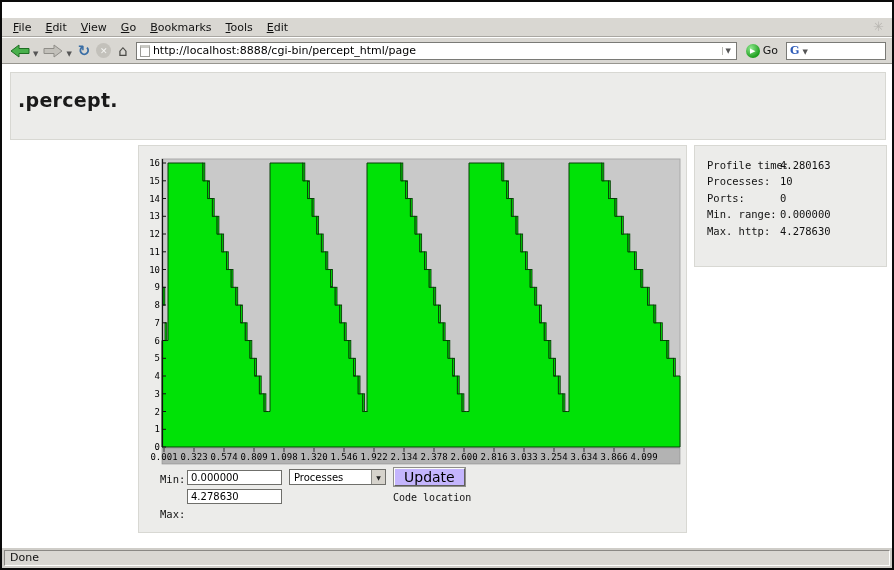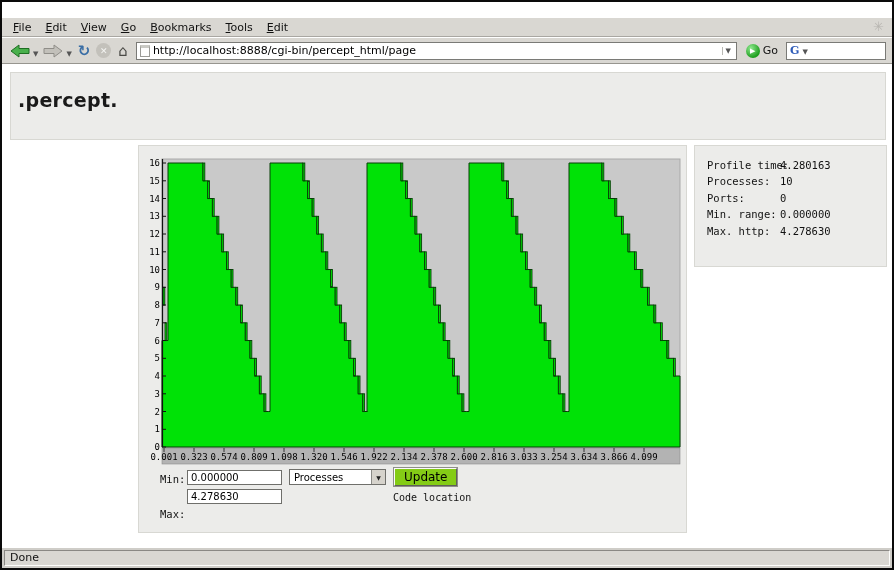--- a/index.html
+++ b/index.html
@@ -51,21 +51,21 @@
   .info-pad{padding:13px 0 0 12px;}
 
   
   #chart{position:absolute;left:11px;top:7px;}
   #chart text{font-family:"DejaVu Sans Mono",monospace;fill:#000;}
   .ctl-lbl{position:absolute;font-family:"DejaVu Sans Mono",monospace;font-size:10.5px;color:#111;}
   .ctl-input{position:absolute;width:95px;height:15px;border:1px solid #6f6f6b;background:#fff;font-size:10px;font-family:"DejaVu Sans",sans-serif;padding:0 3px;outline:none;}
   .selectbox{position:absolute;left:150px;top:323px;width:97px;height:16px;border:1px solid #6f6f6b;background:#fff;display:flex;align-items:center;cursor:pointer;}
   .sel-text{flex:1;font-size:10px;padding-left:4px;color:#000;white-space:nowrap;overflow:hidden;}
   .sel-btn{width:14px;height:100%;background:#d6d3cc;border-left:1px solid #8a8a86;display:flex;align-items:center;justify-content:center;font-size:6px;color:#222;}
-  .updatebtn{position:absolute;left:255px;top:322px;height:18px;padding:0 9px;font-size:12px;font-family:"DejaVu Sans",sans-serif;background:#84cc16;border:1px solid;border-color:#fbfbf9 #5f5f5b #5f5f5b #fbfbf9;box-shadow:0 0 0 1px #8e8e8a;cursor:pointer;}
+  .updatebtn{position:absolute;left:255px;top:322px;height:18px;padding:0 9px;font-size:14px;font-family:"DejaVu Sans",sans-serif;background:#c4b5fd;border:1px solid;border-color:#fbfbf9 #5f5f5b #5f5f5b #fbfbf9;box-shadow:0 0 0 1px #8e8e8a;cursor:pointer;}
   .codeloc{position:absolute;left:254px;top:346px;font-family:"DejaVu Sans Mono",monospace;font-size:10px;color:#111;cursor:pointer;}
 
   
   .statusbar{position:absolute;left:0;right:0;bottom:0;height:20px;background:#cfcdc8;padding-left:28px;}
   .statusinner{position:absolute;left:2px;right:2px;top:2px;bottom:2px;border:1px solid;border-color:#8a8884 #fdfdfb #fdfdfb #8a8884;background:#d9d7d2;font-size:11px;line-height:14px;padding-left:5px;color:#111;}
 </style>
 </head>
 <body>
 
 <div class="stage">

